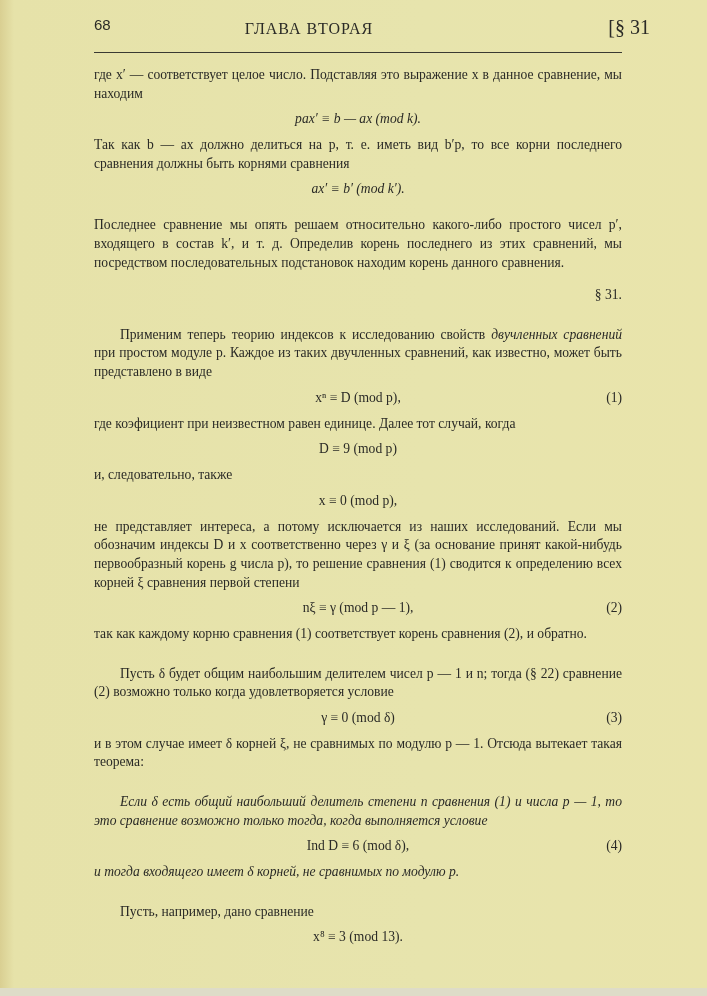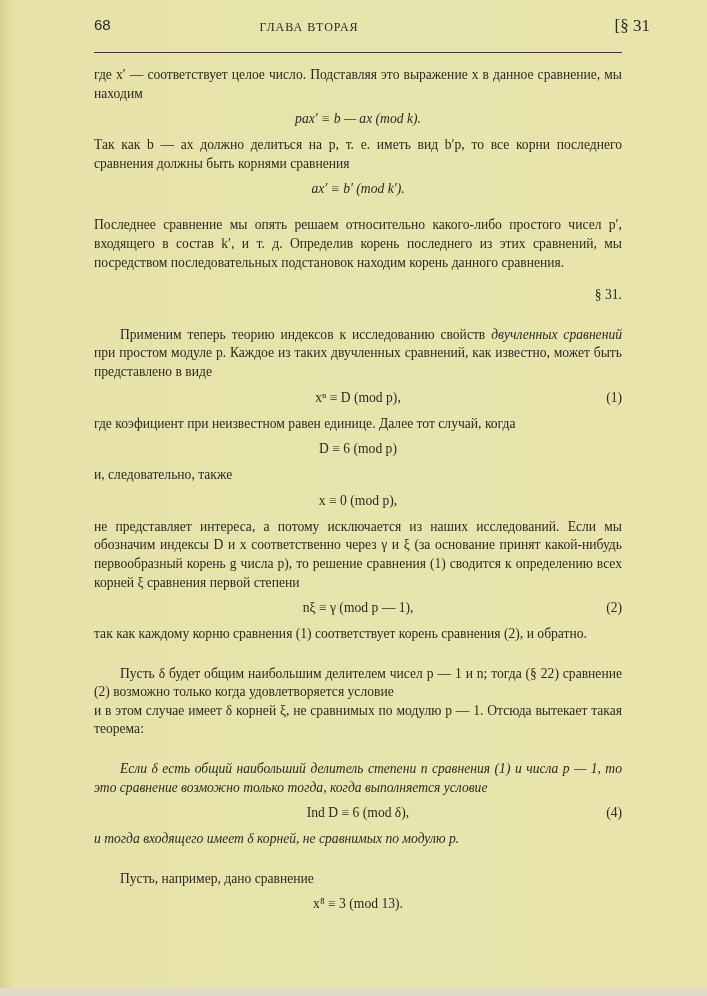--- a/index.html
+++ b/index.html
@@ -15,22 +15,22 @@
   }
   .page:after {
     content: ""; position: absolute; left: 0; right: 0; bottom: 0; height: 8px;
     background: #dedcc8;
   }
   .header {
     position: absolute; left: 94px; top: 16px; width: 430px; height: 20px;
     font-size: 15px;
   }
   .header .num { position: absolute; left: 0; top: 0; font-family: "Liberation Sans", sans-serif; font-size: 15px; }
-  .header .title { position: absolute; left: 0; width: 430px; top: 4px; text-align: center; font-size: 12px; letter-spacing: 1px; }
-  .header .sec { position: absolute; right: -126px; top: 0; font-size: 17px; }
+  .header .title { position: absolute; left: 0; width: 430px; top: 4px; text-align: center; font-size: 16px; letter-spacing: 1px; }
+  .header .sec { position: absolute; right: -126px; top: 0; font-size: 20px; }
   .rule { position: absolute; left: 94px; top: 52px; width: 528px; height: 1px; background: #3a3a32; }
   .body {
     position: absolute; left: 94px; top: 66px; width: 528px;
     font-size: 13.6px; line-height: 18.6px; text-align: justify;
   }
   p { margin: 0; }
   .indent { text-indent: 26px; margin-top: 21px; }
   .eq { position: relative; text-align: center; margin: 6px 0 7px 0; height: 20px; line-height: 20px; }
   .eq .eqno { position: absolute; right: 0; top: 0; }
   .gap { height: 10px; }
@@ -54,27 +54,28 @@
     <p>Так как b — ax должно делиться на p, т. е. иметь вид b′p, то все корни последнего сравнения должны быть корнями сравнения</p>
     <div class="eq"><i>ax′ ≡ b′   (mod k′).</i></div>
     <div class="gap"></div>
     <p>Последнее сравнение мы опять решаем относительно какого-либо простого чисел p′, входящего в состав k′, и т. д. Определив корень последнего из этих сравнений, мы посредством последовательных подстановок находим корень данного сравнения.</p>
 
     <div class="heading">§ 31.</div>
 
     <p class="indent"><span>Применим теперь теорию индексов к исследованию свойств </span><i>двучленных сравнений</i><span> при простом модуле p. Каждое из таких двучленных сравнений, как известно, может быть представлено в виде</span></p>
     <div class="eq"><span>xⁿ ≡ D   (mod p),</span><span class="eqno">(1)</span></div>
     <p>где коэфициент при неизвестном равен единице. Далее тот случай, когда</p>
-    <div class="eq"><span>D ≡ 6   (mod p)</span></div>
+    <div class="eq"><span>D ≡ 9   (mod p)</span></div>
     <p>и, следовательно, также</p>
     <div class="eq"><span>x ≡ 0   (mod p),</span></div>
     <p>не представляет интереса, а потому исключается из наших исследований. Если мы обозначим индексы D и x соответственно через γ и ξ (за основание принят какой-нибудь первообразный корень g числа p), то решение сравнения (1) сводится к определению всех корней ξ сравнения первой степени</p>
     <div class="eq"><span>nξ ≡ γ   (mod p — 1),</span><span class="eqno">(2)</span></div>
     <p>так как каждому корню сравнения (1) соответствует корень сравнения (2), и обратно.</p>
     <p class="indent">Пусть δ будет общим наибольшим делителем чисел p — 1 и n; тогда (§ 22) сравнение (2) возможно только когда удовлетворяется условие</p>
+    <div class="eq"><span>γ ≡ 0   (mod δ)</span><span class="eqno">(3)</span></div>
     <p>и в этом случае имеет δ корней ξ, не сравнимых по модулю p — 1. Отсюда вытекает такая теорема:</p>
     <p class="indent"><i>Если δ есть общий наибольший делитель степени n сравнения (1) и числа p — 1, то это сравнение возможно только тогда, когда выполняется условие</i></p>
     <div class="eq"><span>Ind D ≡ 6   (mod δ),</span><span class="eqno">(4)</span></div>
     <p><i>и тогда входящего имеет δ корней, не сравнимых по модулю p.</i></p>
     <p class="indent">Пусть, например, дано сравнение</p>
     <div class="eq"><span>x⁸ ≡ 3   (mod 13).</span></div>
   </div>
 </div>
 
 </body></html>

